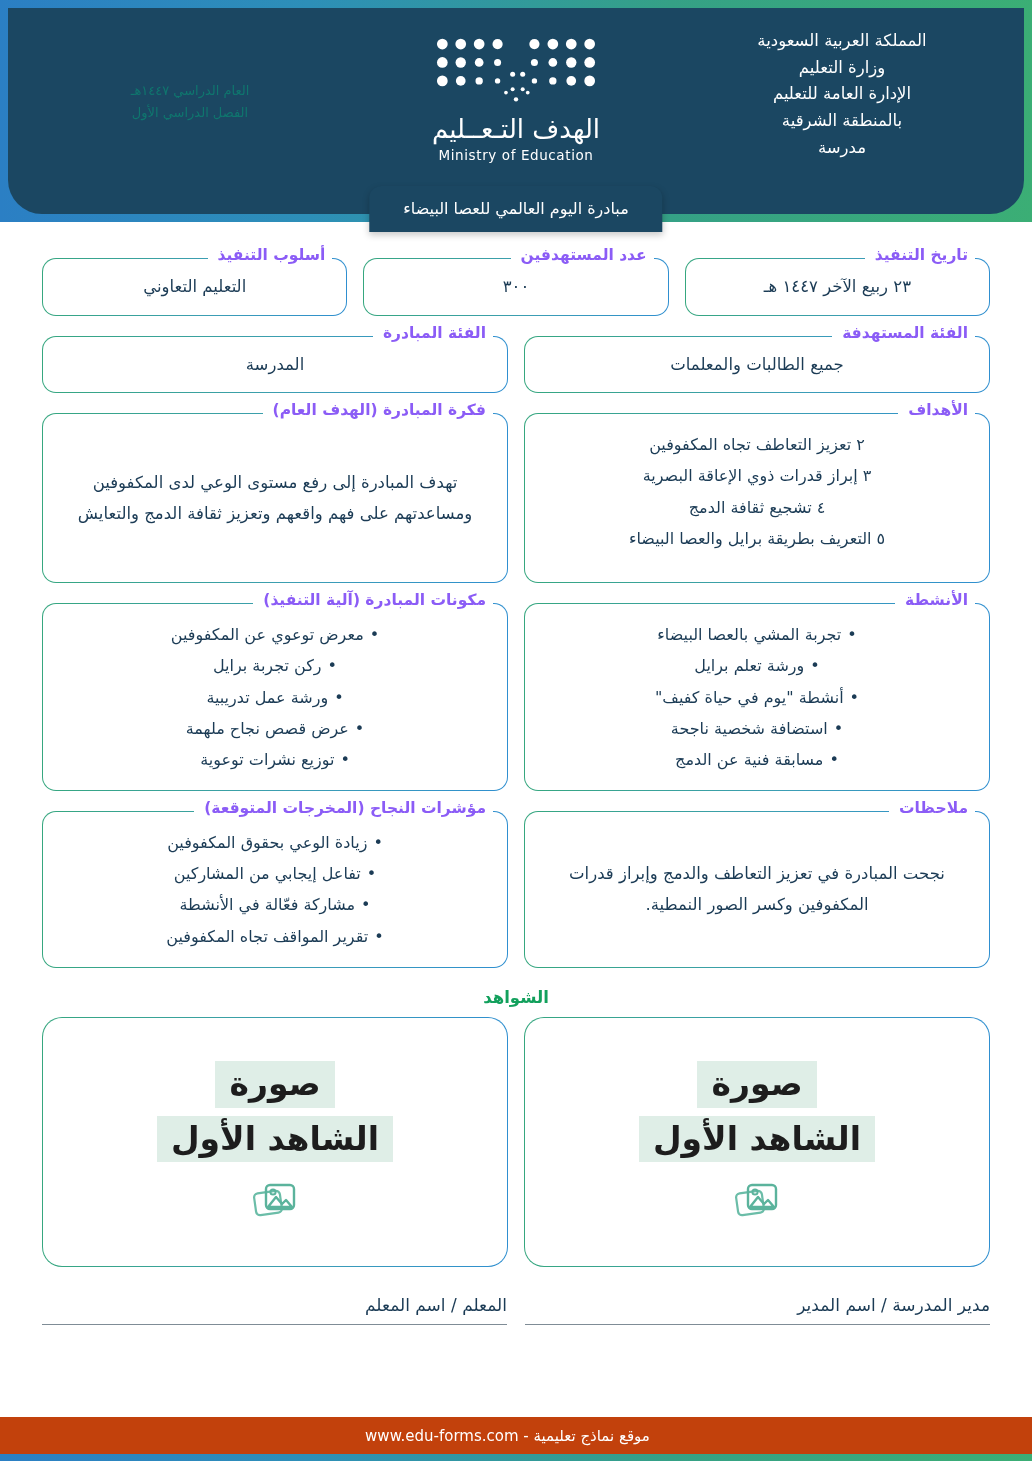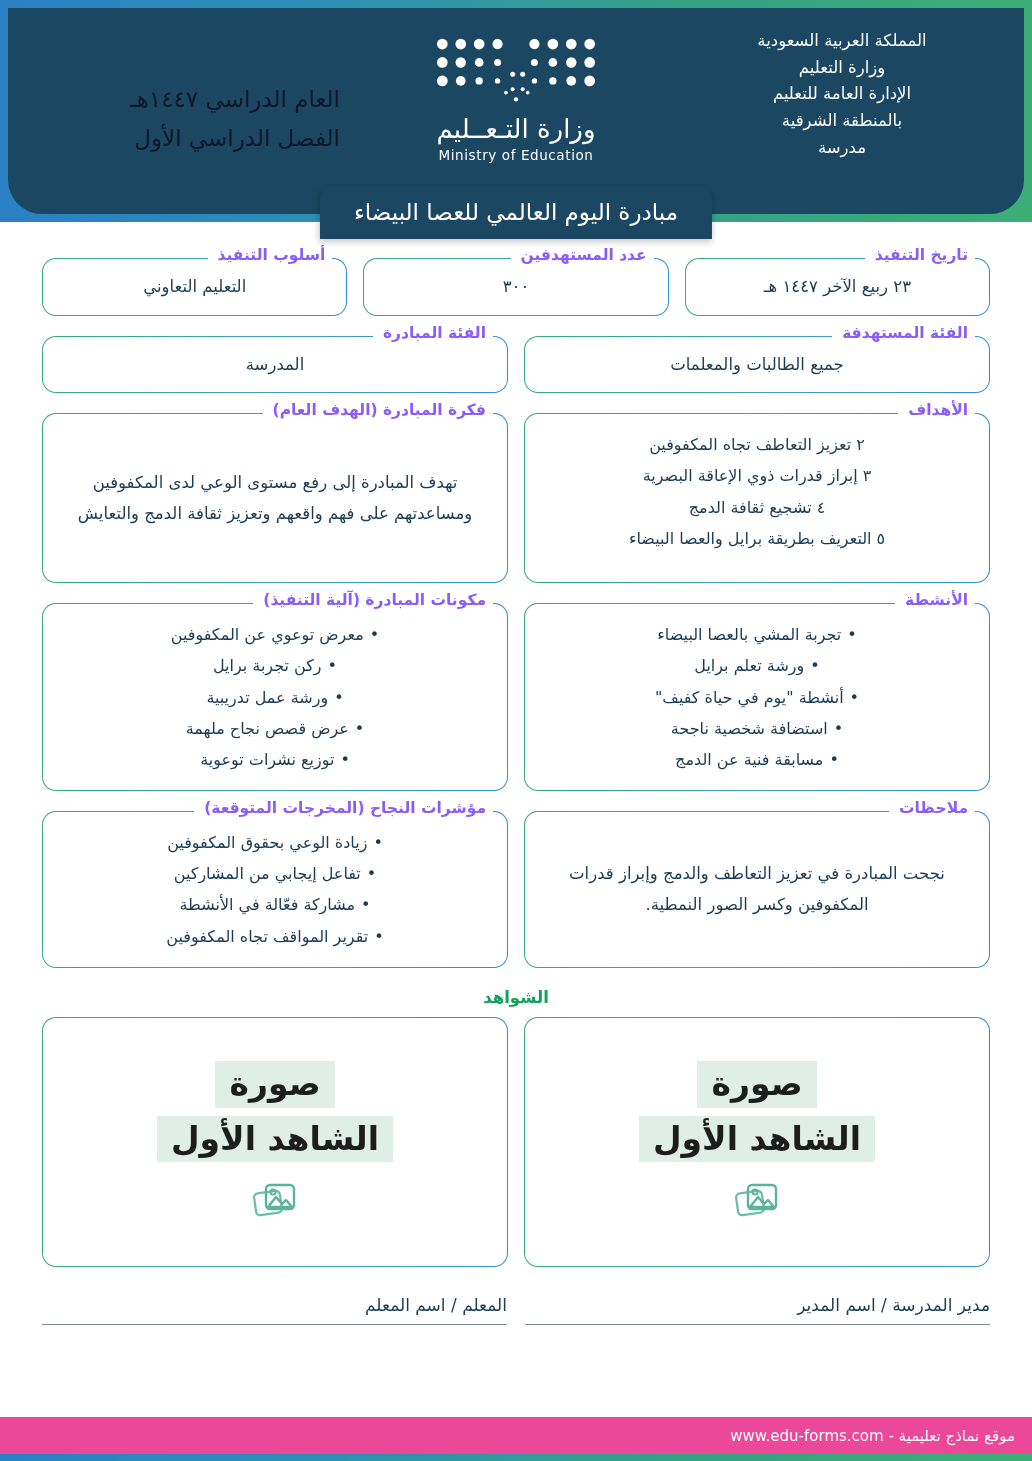--- a/index.html
+++ b/index.html
@@ -79,38 +79,39 @@
   }
   .logo-en {
     color: #ffffff;
     font-size: 13.5px;
     letter-spacing: 0.6px;
     margin-top: 3px;
     direction: ltr;
   }
 
   .year-block {
-    color: #0f172a;
-    font-size: 23px;
+    color: #0f766e;
+    text-align: center;
+    font-size: 13px;
     line-height: 1.7;
     width: 300px;
     padding-top: 52px;
     font-weight: 500;
   }
   .year-block div { white-space: nowrap; }
 
   
   .title-tab {
     position: absolute;
     top: 186px;
     left: 50%;
     transform: translateX(-50%);
     background: #1b4762;
     color: #ffffff;
-    font-size: 23px;
+    font-size: 16px;
     font-weight: 500;
     padding: 13px 34px 14px 34px;
     border-radius: 12px 12px 0 0;
     box-shadow: 0 3px 7px rgba(0,0,0,0.22);
     white-space: nowrap;
     z-index: 4;
     letter-spacing: 0.2px;
   }
 
   
@@ -211,21 +212,21 @@
     margin: 10px 0 10px 0;
   }
   .evidence-row {
     display: flex;
     gap: 16px;
   }
   .evi-box {
     flex: 1;
     height: 250px;
     border: 1.6px solid transparent;
-    border-radius: 14px;
+    border-radius: 20px;
     background:
       linear-gradient(#fff,#fff) padding-box,
       linear-gradient(270deg, #2f8fd0 0%, #3c9eb4 45%, #36a77f 100%) border-box;
     display: flex;
     flex-direction: column;
     align-items: center;
     justify-content: center;
     gap: 2px;
   }
   .evi-line1, .evi-line2 {
@@ -265,24 +266,25 @@
     bottom: 0;
     width: 1032px;
     height: 50px;
   }
   .footer-bar {
     position: absolute;
     left: 0;
     top: 6px;
     width: 1032px;
     height: 38px;
-    background: #ec4899;
+    background: #c2410c;
     display: flex;
     align-items: center;
     padding-right: 17px;
+    justify-content: center;
   }
   .footer-text {
     color: #ffffff;
     font-size: 15px;
     direction: rtl;
     white-space: nowrap;
   }
   .footer-strip {
     position: absolute;
     left: 0;
@@ -342,21 +344,21 @@
               <circle cx="122" cy="34" r="4.2"></circle>
             <circle cx="188" cy="56" r="6.4"></circle>
               <circle cx="166" cy="56" r="5.8"></circle>
               <circle cx="144" cy="56" r="4.4"></circle>
               <circle cx="122" cy="56" r="3.2"></circle>
             <circle cx="108" cy="48" r="3.0"></circle>
               <circle cx="108" cy="66" r="2.4"></circle>
             <circle cx="114" cy="70" r="2.2"></circle>
           </g>
         </svg>
-        <div class="logo-ar">وزارة التـعــليم</div>
+        <div class="logo-ar">الهدف التـعــليم</div>
         <div class="logo-en">Ministry of Education</div>
       </div>
 
       <div class="year-block">
         <div>العام الدراسي ١٤٤٧هـ</div>
         <div>الفصل الدراسي الأول</div>
       </div>
 
     </div>
 

